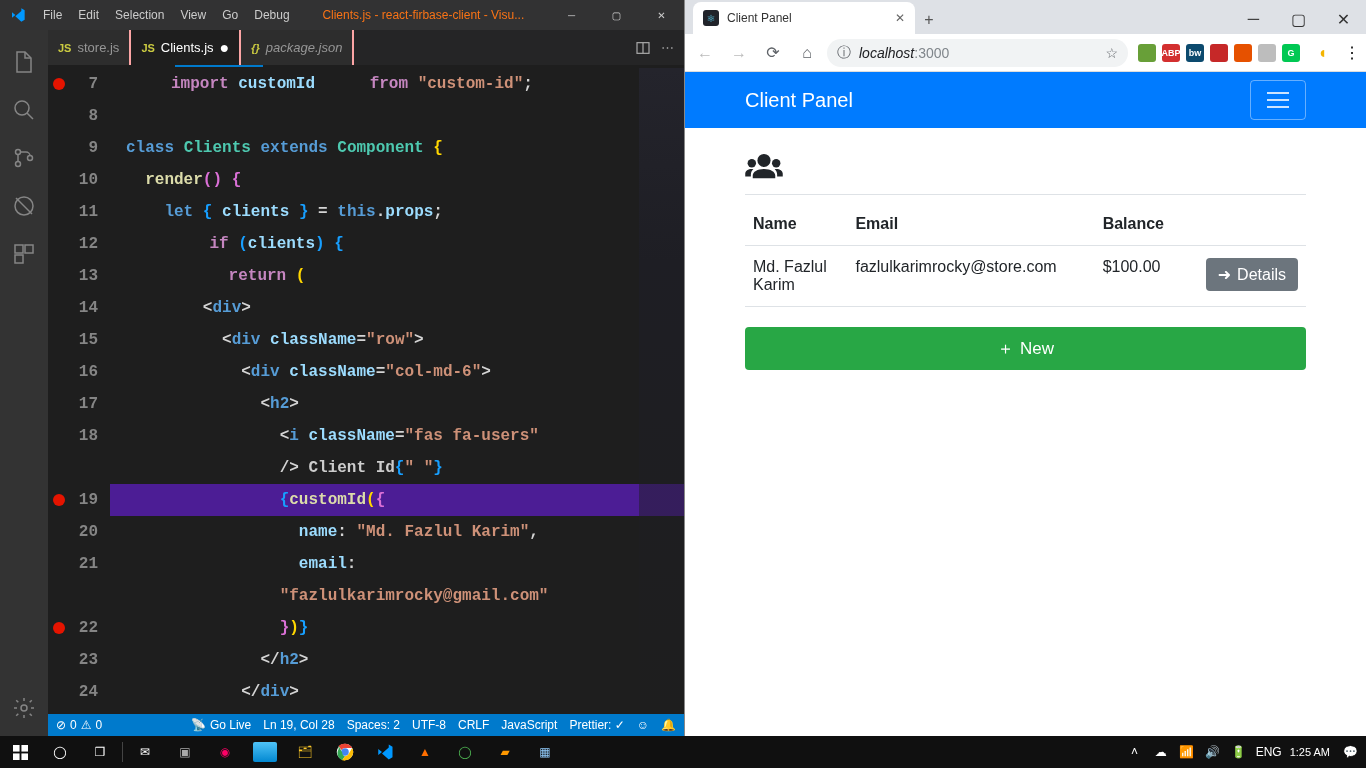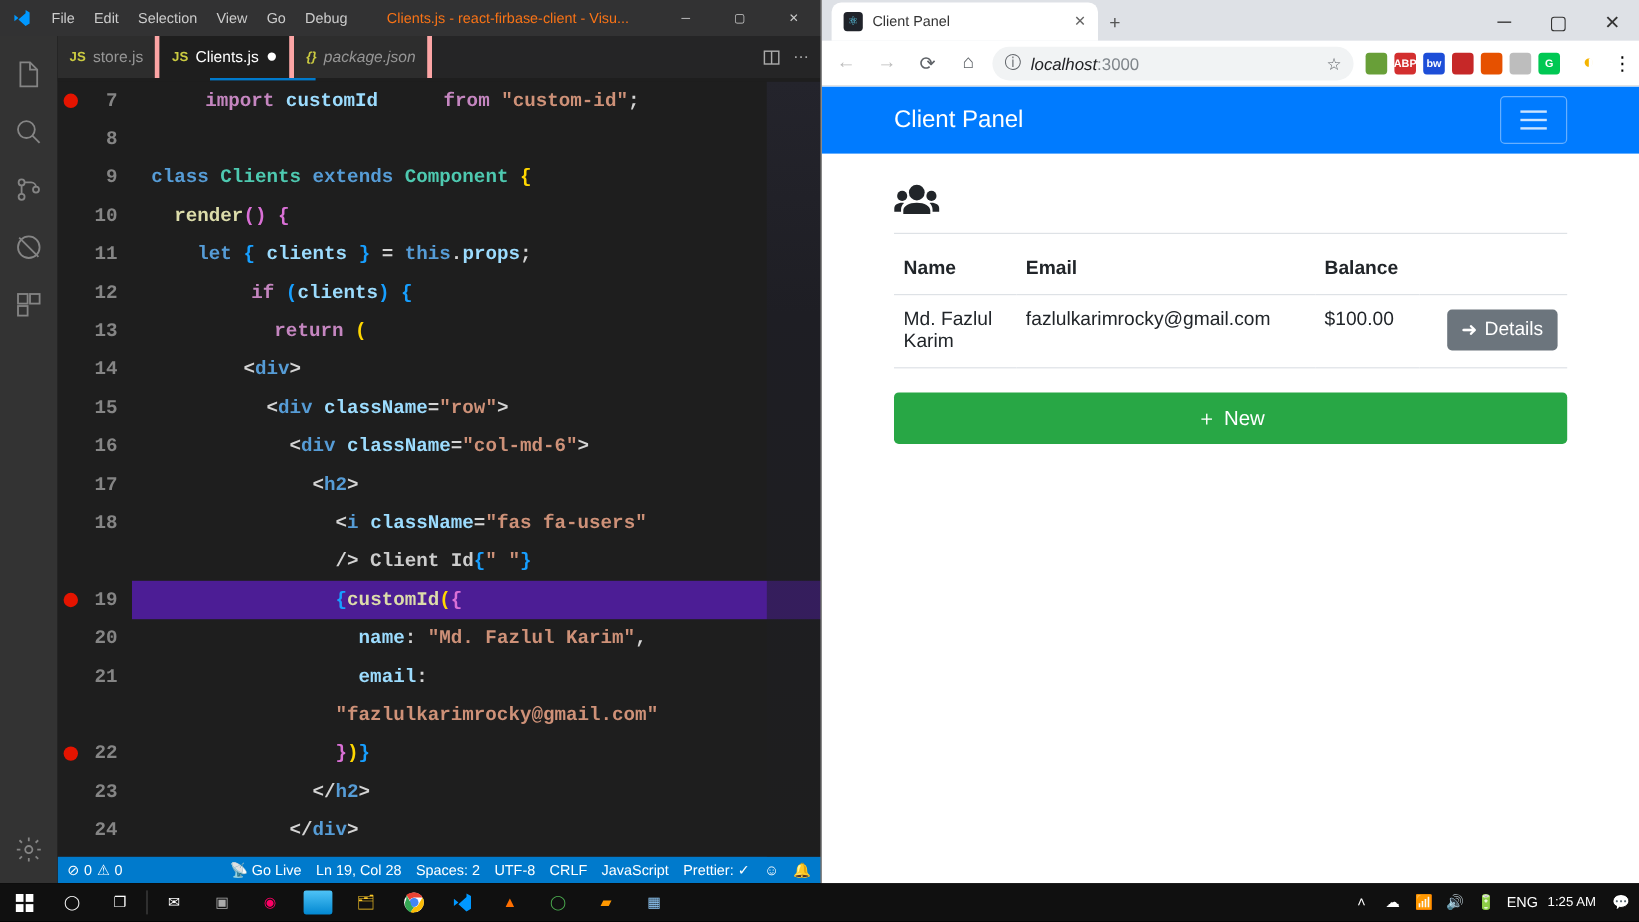--- a/index.html
+++ b/index.html
@@ -14,21 +14,21 @@
 .vscode-titlebar .title { flex: 1; text-align: center; color: #f97316; overflow: hidden; white-space: nowrap; text-overflow: ellipsis; }
 .vscode-titlebar .win-btn { width: 45px; height: 30px; display: flex; align-items: center; justify-content: center; color: #ccc; font-size: 10px; }
 
 .vscode-body { flex: 1; display: flex; overflow: hidden; }
 .activitybar { width: 48px; background: #333333; display: flex; flex-direction: column; align-items: center; padding-top: 8px; }
 .activitybar .ab-item { width: 48px; height: 48px; display: flex; align-items: center; justify-content: center; color: #858585; }
 .activitybar .ab-bottom { margin-top: auto; margin-bottom: 4px; }
 
 .editor-area { flex: 1; display: flex; flex-direction: column; overflow: hidden; background: #1e1e1e; position: relative; }
 .tabs { height: 35px; background: #252526; display: flex; align-items: stretch; }
-.tab { display: flex; align-items: center; padding: 0 10px; background: #2d2d2d; color: #969696; gap: 6px; font-size: 13px; border-right: 4px solid #fca5a5; white-space: nowrap; }
+.tab { display: flex; align-items: center; padding: 0 10px; background: #2d2d2d; color: #969696; gap: 6px; font-size: 13px; border-right: 2px solid #fca5a5; white-space: nowrap; }
 .tab.active { background: #1e1e1e; color: #fff; }
 .tab .js-ic { color: #cbcb41; font-size: 11px; font-weight: bold; }
 .tab .json-ic { color: #cbcb41; font-size: 11px; font-weight: bold; font-style: italic; }
 .tab.italic { font-style: italic; }
 .tab .dirty { font-size: 16px; line-height: 1; }
 .tabs .spacer { flex: 1; }
 .tabs .right-actions { display: flex; align-items: center; gap: 10px; padding: 0 10px; color: #aaa; }
 
 .breadcrumb-under { height: 3px; background: #1e1e1e; position: relative; }
 .breadcrumb-under .indicator { position: absolute; left: 127px; width: 88px; height: 2px; background: #007acc; top: 0; }
@@ -307,21 +307,21 @@
     <div class="nav-btn">⟳</div>
     <div class="nav-btn">⌂</div>
     <div class="br-addr">
       <span class="info">ⓘ</span>
       <span><span class="host">localhost</span><span class="path">:3000</span></span>
       <span class="star">☆</span>
     </div>
     <div class="br-ext" id="br-ext">
         <div class="ext" style="background: rgb(104, 159, 56);"></div>
         <div class="ext" style="background: rgb(211, 47, 47);">ABP</div>
-        <div class="ext" style="background: #1d4ed8;">bw</div>
+        <div class="ext" style="background: #0c4a6e;">bw</div>
         <div class="ext" style="background: rgb(198, 40, 40);"></div>
         <div class="ext" style="background: rgb(230, 81, 0);"></div>
         <div class="ext" style="background: rgb(189, 189, 189);"></div>
         <div class="ext" style="background: rgb(0, 200, 83);">G</div>
       </div>
     <div class="nav-btn" style="color:#f4b400">◐</div>
     <div class="menu3">⋮</div>
   </div>
 
   <div class="br-page">
@@ -347,21 +347,21 @@
             <tr id="thead-row">
               <th>Name</th>
               <th>Email</th>
               <th>Balance</th>
               <th></th>
             </tr>
           </thead>
         <tbody id="tbody">
             <tr>
               <td style="max-width:90px">Md. Fazlul Karim</td>
-              <td>fazlulkarimrocky@gmail.com</td>
+              <td>fazlulkarimrocky@store.com</td>
               <td>$100.00</td>
               <td style="text-align:right"><button class="btn btn-secondary"><span>➜</span> Details</button></td>
             </tr>
           </tbody>
       </table>
       <button class="btn btn-success">
         <span>＋</span>
         <span>New</span>
       </button>
     </div>

